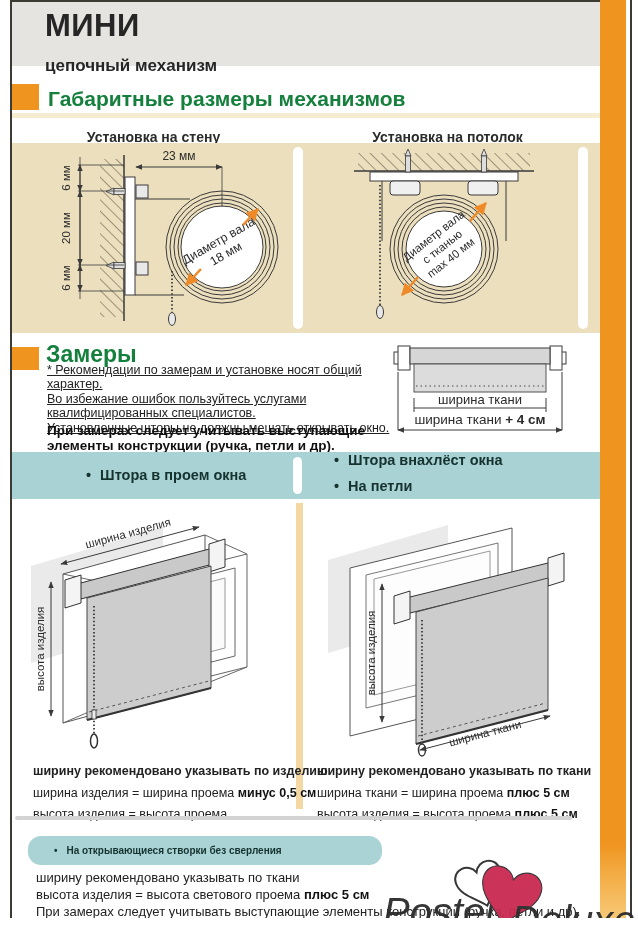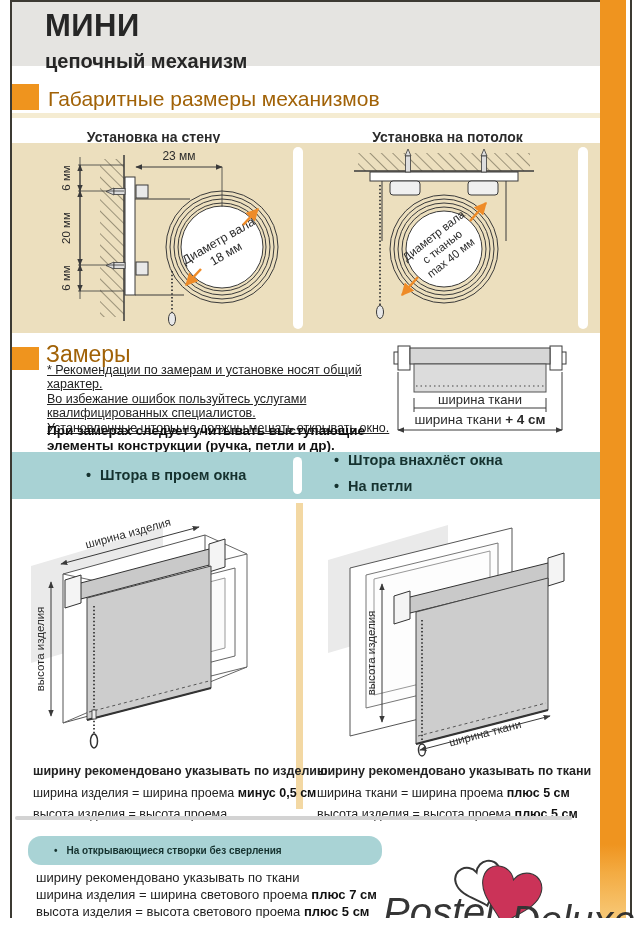--- a/index.html
+++ b/index.html
@@ -11,24 +11,24 @@
   .top-line   { left:10px; top:0; width:590px; height:2px; background:#3c3a33; }
   .left-line  { left:10px; top:0; width:2px; height:939px; background:#3c3a33; }
   .right-line { left:630px; top:0; width:2px; height:939px; background:#3c3a33; }
   .bottom-bar { left:0; top:938px; width:638px; height:10px; background:#161616; }
   .orange-bar { left:600px; top:0; width:26px; height:938px;
                 background:linear-gradient(180deg,#ef941f 0%,#ef941f 90%,#f3ab42 93%,#f9d58d 100%); }
 
   
   .header { left:12px; top:2px; width:588px; height:64px; background:#e5e4e1; padding:8px 0 0 33px; }
   .header h1 { font-size:31px; font-weight:bold; line-height:1; color:#262626; letter-spacing:.5px;}
-  .header .sub { font-size:20px; font-weight:bold; color:#262626; margin-top:9px; }
+  .header .sub { font-size:17px; font-weight:bold; color:#262626; margin-top:15px; }
 
   .sec-square { width:27px; height:26px; background:#ef941e; }
-  .sec-title  { font-size:21px; font-weight:normal; color:#a16207; }
+  .sec-title  { font-size:21px; font-weight:bold; color:#15803d; }
 
   .cream-strip { left:12px; top:113px; width:588px; height:5px; background:#f5ecd2; }
   .subtitle-band { left:12px; top:124px; width:588px; height:25px; display:flex; }
   .subtitle-band div { font-size:14px; font-weight:bold; text-align:center; padding-top:5px; }
   .subtitle-band .c1 { width:283px; }
   .subtitle-band .c2 { width:305px; }
 
   .beige-panel { left:12px; top:143px; width:588px; height:190px; background:#ecdfbe; }
   .white-vdiv  { width:10px; height:182px; top:147px; background:#fff; border-radius:5px; }
 
@@ -306,21 +306,20 @@
     <div class="r"><span>ширина ткани = ширина проема </span><b>плюс 5 см</b></div>
     <div class="r"><span>высота изделия = высота проема </span><b>плюс 5 см</b></div>
   </div>
 
   <div class="abs grey-div"></div>
 
   <div class="abs nd-banner"><span class="bullet">•</span><span>На открывающиеся створки без сверления</span></div>
 
   <div class="abs footer">
     <div>ширину рекомендовано указывать по ткани</div>
-    <div><span>ширина изделия = ширина светового проема </span><b>плюс 7 см</b></div>
     <div><span>высота изделия = высота светового проема </span><b>плюс 5 см</b></div>
     <div>При замерах следует учитывать выступающие элементы конструкции (ручка, петли и др).</div>
   </div>
 
   <svg class="abs wm" style="left:383px; top:850px;" width="254" height="96" viewBox="0 0 254 96">
     <g opacity="0.95">
       <text x="0" y="76" font-size="40" font-family="'DejaVu Serif',serif" font-style="italic" fill="#2d2d2d">Postel</text>
       <path transform="translate(96,30) rotate(-18)" d="M0,-8 C -5,-20 -23,-18 -23,-4 C -23,9 -8,17 0,27 C 8,17 23,9 23,-4 C 23,-18 5,-20 0,-8 Z" fill="#ffffff" stroke="#2d2d2d" stroke-width="2"></path>
       <path transform="translate(128,40) rotate(14) scale(1.3)" d="M0,-8 C -5,-20 -23,-18 -23,-4 C -23,9 -8,17 0,27 C 8,17 23,9 23,-4 C 23,-18 5,-20 0,-8 Z" fill="#c92950" stroke="#2d2d2d" stroke-width="0.8"></path>
       <text x="128" y="84" font-size="40" font-family="'DejaVu Serif',serif" font-style="italic" fill="#2d2d2d">Deluxe</text>

